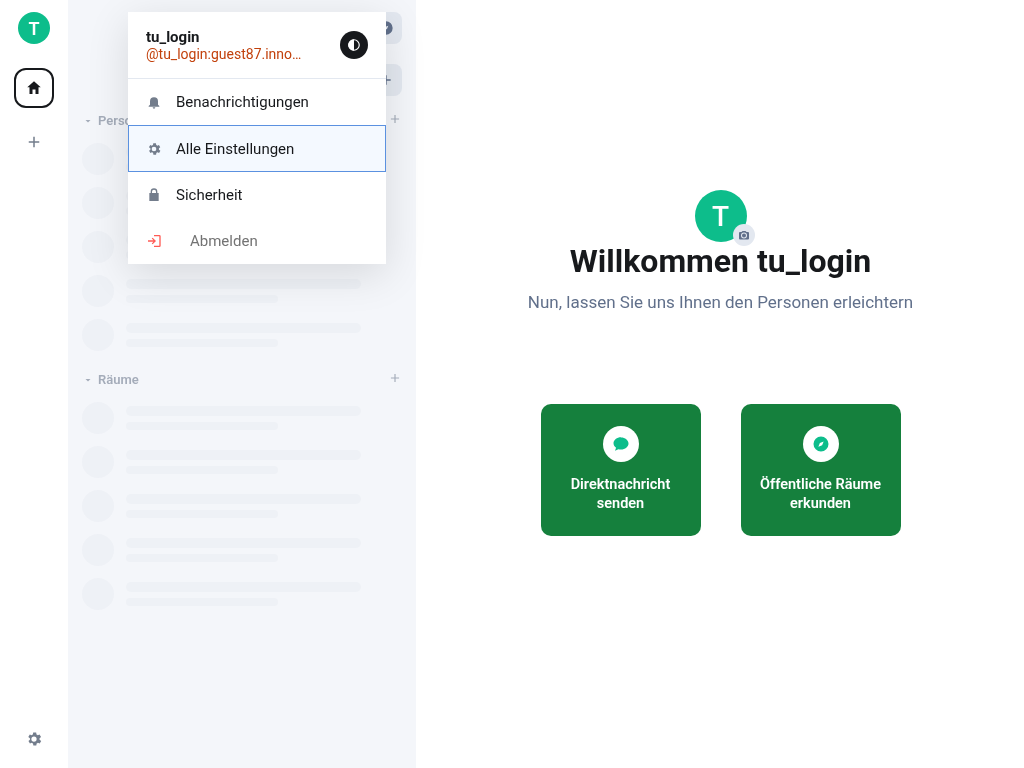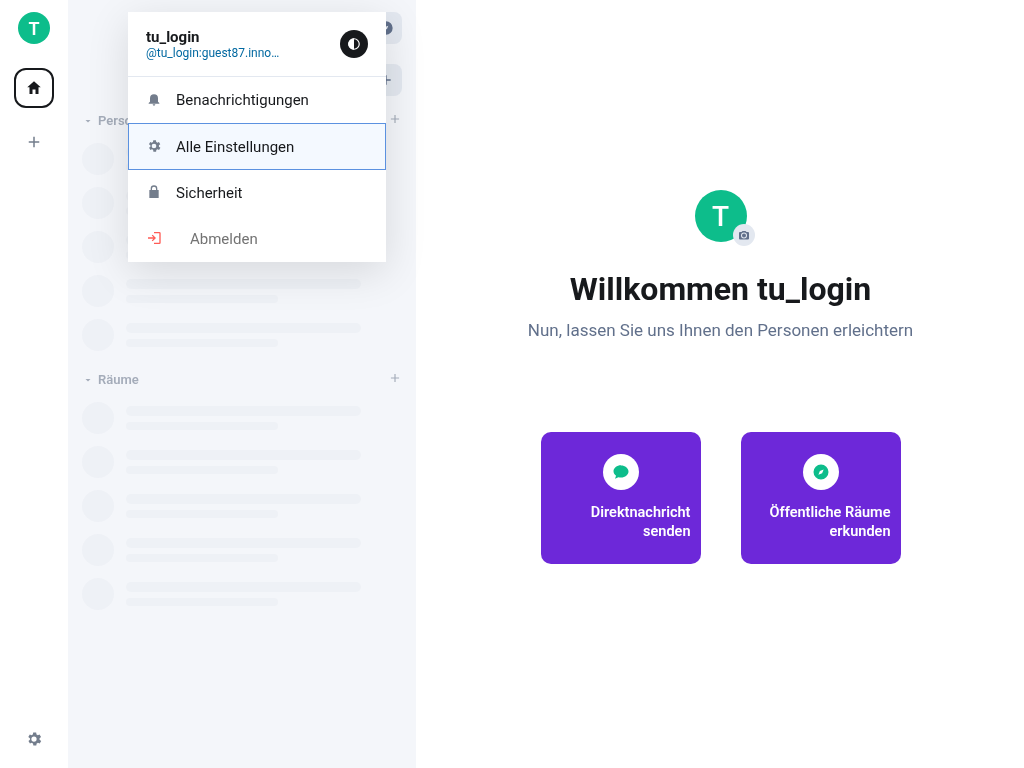--- a/index.html
+++ b/index.html
@@ -105,29 +105,29 @@
     box-shadow: 0 10px 40px rgba(0,0,0,0.12);
     z-index: 50;
     overflow: hidden;
   }
   .um-header {
     display: flex; align-items: center; justify-content: space-between;
     padding: 16px 18px;
     border-bottom: 1px solid #e3e8f0;
   }
   .um-name { font-weight: 700; font-size: 15px; color: #17191c; }
-  .um-id   { font-size: 12px; color: #0369a1; white-space: nowrap; overflow: hidden; text-overflow: ellipsis; max-width: 170px; }
+  .um-id   { font-size: 14px; color: #c2410c; white-space: nowrap; overflow: hidden; text-overflow: ellipsis; max-width: 170px; }
   .um-theme {
     width: 28px; height: 28px; border-radius: 50%;
     background: #17191c; display: flex; align-items: center; justify-content: center;
   }
   .um-theme svg { width: 14px; height: 14px; fill: #fff; }
 
   .um-item {
-    display: flex; align-items: flex-start; gap: 14px;
+    display: flex; align-items: center; gap: 14px;
     padding: 14px 18px;
     font-size: 15px; color: #17191c;
     cursor: pointer;
   }
   .um-item svg { width: 16px; height: 16px; fill: #737d8c; }
   .um-item.highlight {
     background: #f4f9ff;
     outline: 1px solid #5b91e0;
     outline-offset: -1px;
   }
@@ -149,29 +149,29 @@
     display: flex; align-items: center; justify-content: center;
     font-size: 28px; font-weight: 500;
   }
   .cam-badge {
     position: absolute; right: -8px; bottom: -4px;
     width: 22px; height: 22px; border-radius: 50%;
     background: #e3e8f0; display: flex; align-items: center; justify-content: center;
   }
   .cam-badge svg { width: 12px; height: 12px; fill: #61708b; }
 
-  .welcome-title { font-size: 32px; font-weight: 700; margin-top: 28px; text-align: center; }
+  .welcome-title { font-size: 32px; font-weight: 700; text-align: center; }
   .welcome-sub   { font-size: 17px; color: #61708b; margin-top: 12px; text-align: center; }
 
   .cards { display: flex; gap: 40px; margin-top: 92px; }
   .card {
     width: 160px; height: 132px;
-    background: #6d28d9; border-radius: 10px;
+    background: #15803d; border-radius: 10px;
     display: flex; flex-direction: column; align-items: center; justify-content: center;
-    color: #fff; text-align: right; padding: 0 10px;
+    color: #fff; text-align: center; padding: 0 10px;
     cursor: pointer;
   }
   .card .card-icon {
     width: 36px; height: 36px; border-radius: 50%;
     background: #fff; display: flex; align-items: center; justify-content: center;
     margin-bottom: 14px;
   }
   .card .card-icon svg { width: 18px; height: 18px; fill: #0dbd8b; }
   .card .card-label { font-size: 14.5px; font-weight: 600; line-height: 1.3; }
 </style>

